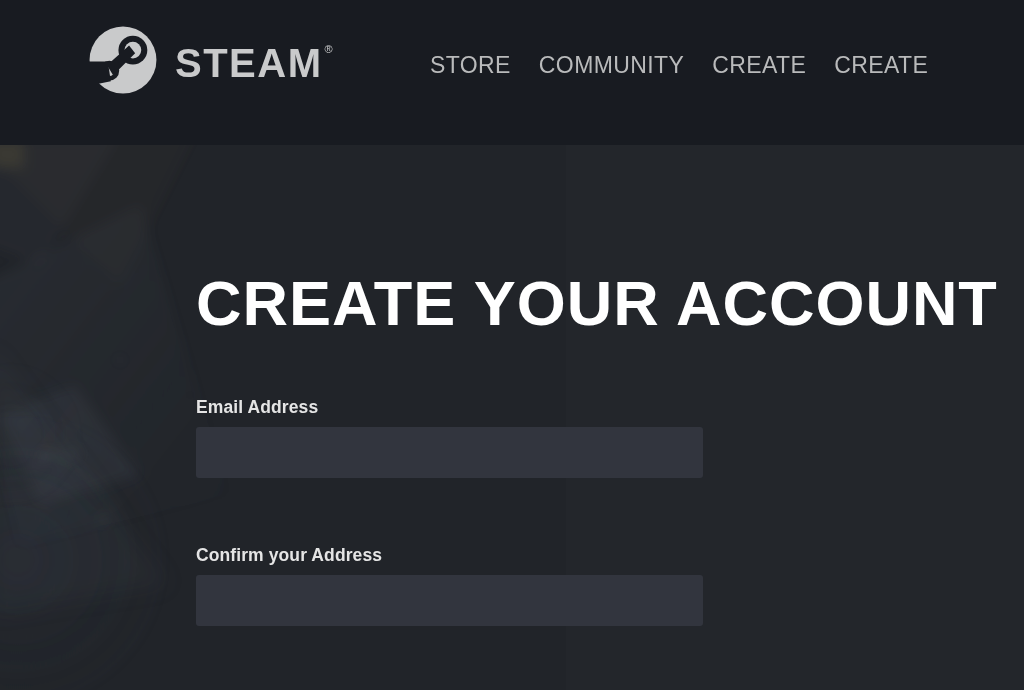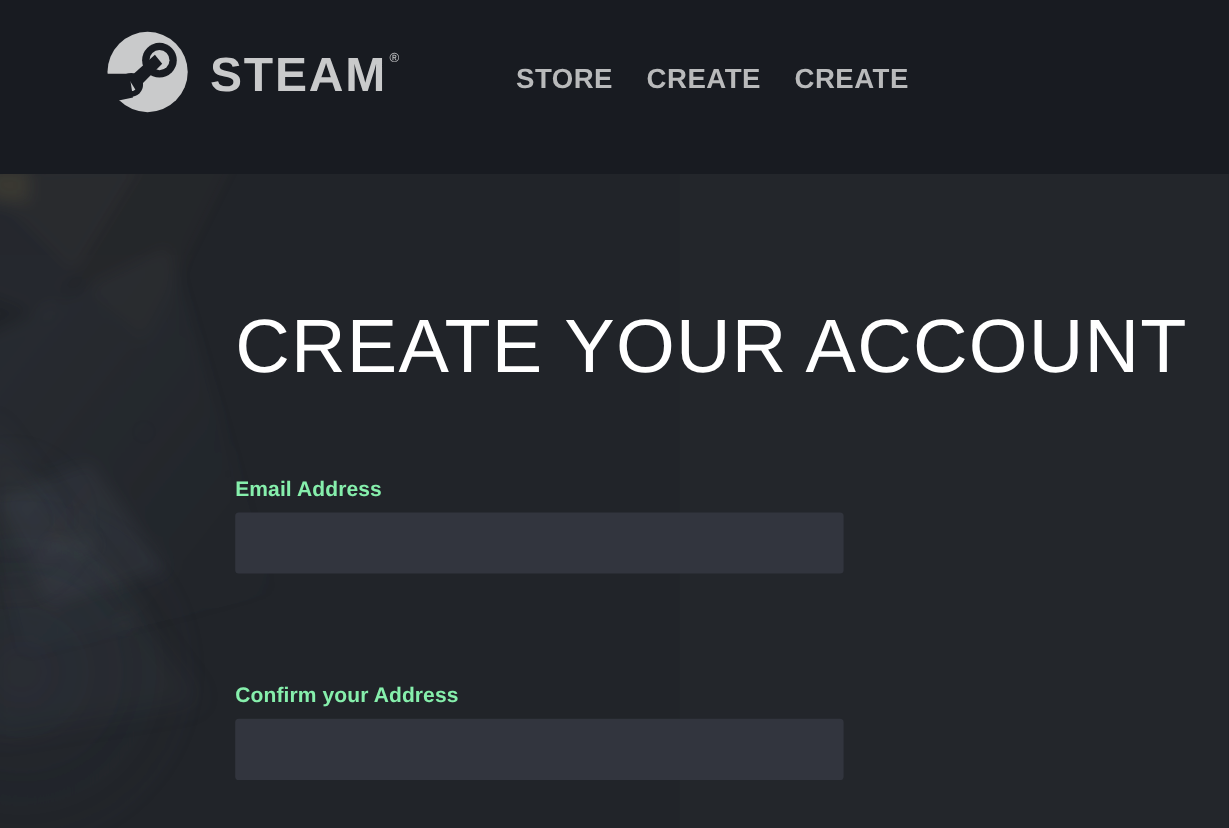--- a/index.html
+++ b/index.html
@@ -32,73 +32,73 @@
   .wordmark .reg {
     font-size:11px; font-weight:normal; line-height:1;
     margin-left:2px; margin-top:1px;
   }
   .nav {
     position:absolute; left:430px; top:52px;
     display:flex; align-items:center; gap:28px;
   }
   .nav a {
     color:#b9babb; text-decoration:none;
-    font-size:23px; font-weight:bold; letter-spacing:0.4px;
+    font-size:23px; font-weight:normal; letter-spacing:0.4px;
   }
 
   
   .bg-art {
     position:absolute; left:0; top:145px; width:1024px; height:545px;
     overflow:hidden; z-index:0;
     background:#22252a;
   }
   .bg-art .seam {
     position:absolute; left:0; top:0; width:566px; height:100%;
     background:#212429;
   }
   .bg-art svg { position:absolute; left:0; top:0; }
 
   
   .content {
     position:absolute; left:0; top:145px; width:1024px; height:545px;
     z-index:10;
   }
   .page-title {
-    position:absolute; left:196px; top:258px;
+    position:absolute; left:196px; top:272px;
     margin-top:-145px;
     color:#ffffff;
     font-size:63px;
-    font-weight:400;
+    font-weight:700;
     letter-spacing:1px;
     line-height:1;
     white-space:nowrap;
   }
   .field { position:absolute; left:196px; }
   .field-label {
-    color:#86efac;
+    color:#e5e5e5;
     font-size:17.5px;
     font-weight:bold;
     letter-spacing:0.1px;
     margin-bottom:9px;
     display:block;
   }
   .field-input {
     display:block;
     width:507px; height:51px;
     background:#32353e;
     border:none; border-radius:3px;
     color:#e6e6e6;
     font-family:"Liberation Sans", sans-serif;
     font-size:17px;
     padding:0 12px;
     outline:none;
   }
   .field-input::placeholder { color:#6f737c; }
   .field-email   { top:252px; }
-  .field-confirm { top:424px; }
+  .field-confirm { top:400px; }
 </style>
 </head>
 <body>
 
 <div class="page">
 
   <div class="bg-art">
     <div class="seam"></div>
     <svg width="1024" height="545" viewBox="0 0 1024 545">
       <defs>
@@ -180,20 +180,21 @@
         <circle cx="50" cy="50" r="44" fill="#c9cacb" mask="url(#steamCut)"></circle>
       </svg>
       <div class="wordmark">
         <span>STEAM</span>
         <span class="reg">®</span>
       </div>
     </div>
 
     <nav class="nav">
       <a href="#">STORE</a>
+      <a href="#">COMMUNITY</a>
       <a href="#">CREATE</a>
       <a href="#">CREATE</a>
     </nav>
 
   </div>
 
   <div class="content">
 
     <h1 class="page-title">CREATE YOUR ACCOUNT</h1>
 

